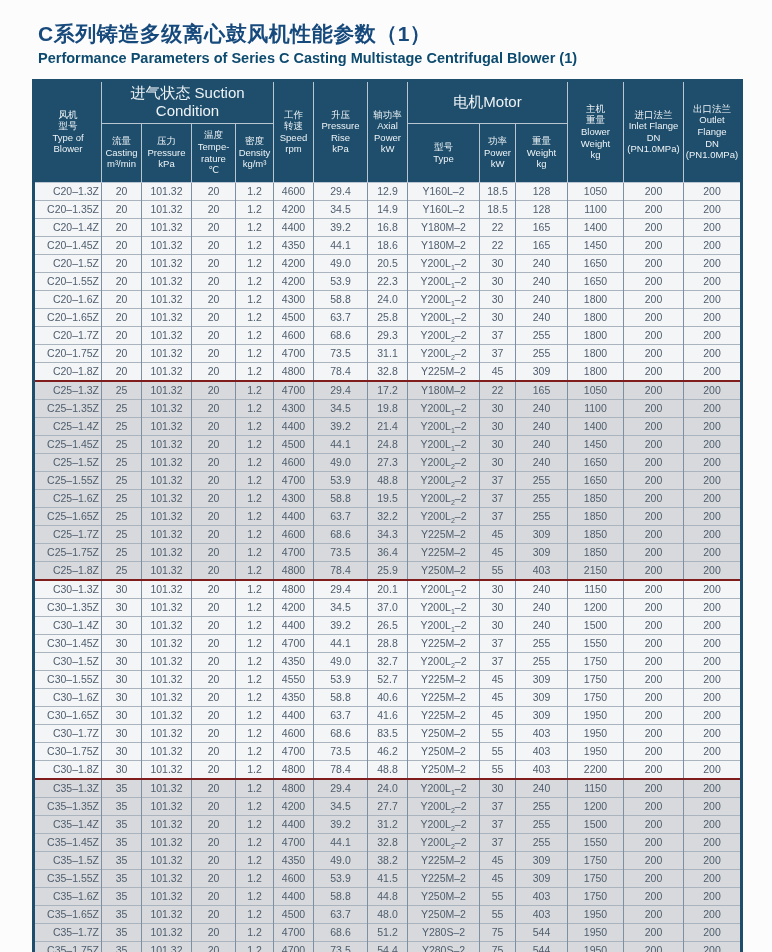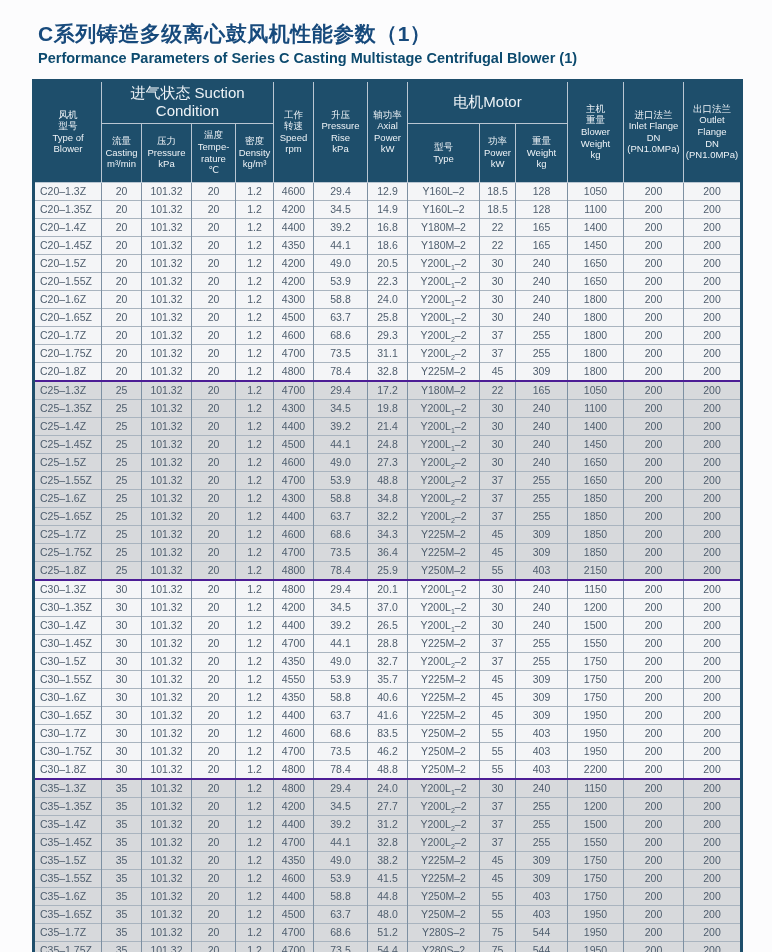--- a/index.html
+++ b/index.html
@@ -31,22 +31,22 @@
   thead tr.h-top th.single { height:20px; font-size:15px; }
   thead tr.h-sub th { height:54px; }
   tbody td {
     font-size:10.5px; color:#4e5d6d; text-align:center;
     vertical-align:middle; height:17px; padding:0 2px;
     border-top:1px solid #a9b4bf; border-left:1px solid #7d90a2;
     line-height:1; overflow:hidden; white-space:nowrap;
   }
   tbody tr.light td { background:#f4f5f7; }
   tbody tr.shaded td { background:#d7d9dc; }
-  tbody tr.group-start td { border-top:2px solid #4c1d95; }
-  td.model-cell { text-align:left; padding-left:5px;margin-top:20px; }
+  tbody tr.group-start td { border-top:2px solid #7f1d1d; }
+  td.model-cell { text-align:right; padding-left:5px;margin-top:20px; }
   tbody sub { font-size:7px; line-height:0; }
 </style>
 </head>
 <body>
 
 <div class="page">
   <div class="title-zh">C系列铸造多级离心鼓风机性能参数（1）</div>
   <div class="title-en">Performance Parameters of Series C Casting Multistage Centrifugal Blower (1)</div>
 
   <table class="perf">
@@ -398,21 +398,21 @@
           <td>200</td>
         </tr>
         <tr class="shaded">
           <td class="model-cell">C25–1.6Z</td>
           <td>25</td>
           <td>101.32</td>
           <td>20</td>
           <td>1.2</td>
           <td>4300</td>
           <td>58.8</td>
-          <td>34.8</td>
+          <td>19.5</td>
           <td>Y200L<sub>2</sub>–2</td>
           <td>37</td>
           <td>255</td>
           <td>1850</td>
           <td>200</td>
           <td>200</td>
         </tr>
         <tr class="shaded">
           <td class="model-cell">C25–1.65Z</td>
           <td>25</td>
@@ -558,21 +558,21 @@
           <td>200</td>
         </tr>
         <tr class="light">
           <td class="model-cell">C30–1.55Z</td>
           <td>30</td>
           <td>101.32</td>
           <td>20</td>
           <td>1.2</td>
           <td>4550</td>
           <td>53.9</td>
-          <td>35.7</td>
+          <td>52.7</td>
           <td>Y225M–2</td>
           <td>45</td>
           <td>309</td>
           <td>1750</td>
           <td>200</td>
           <td>200</td>
         </tr>
         <tr class="light">
           <td class="model-cell">C30–1.6Z</td>
           <td>30</td>

